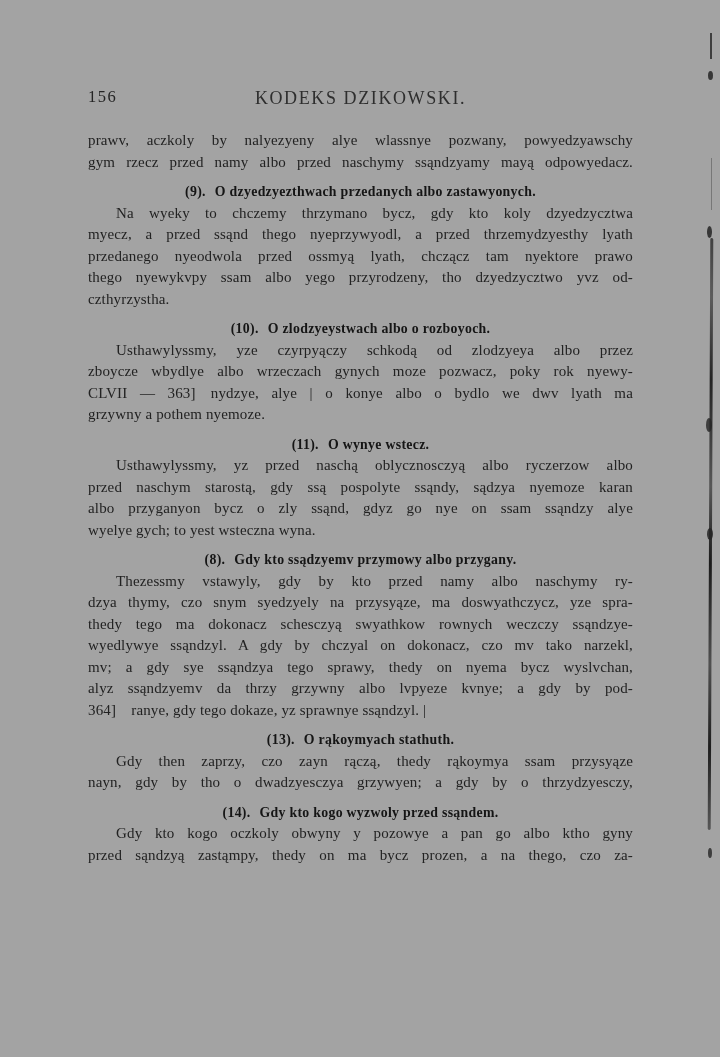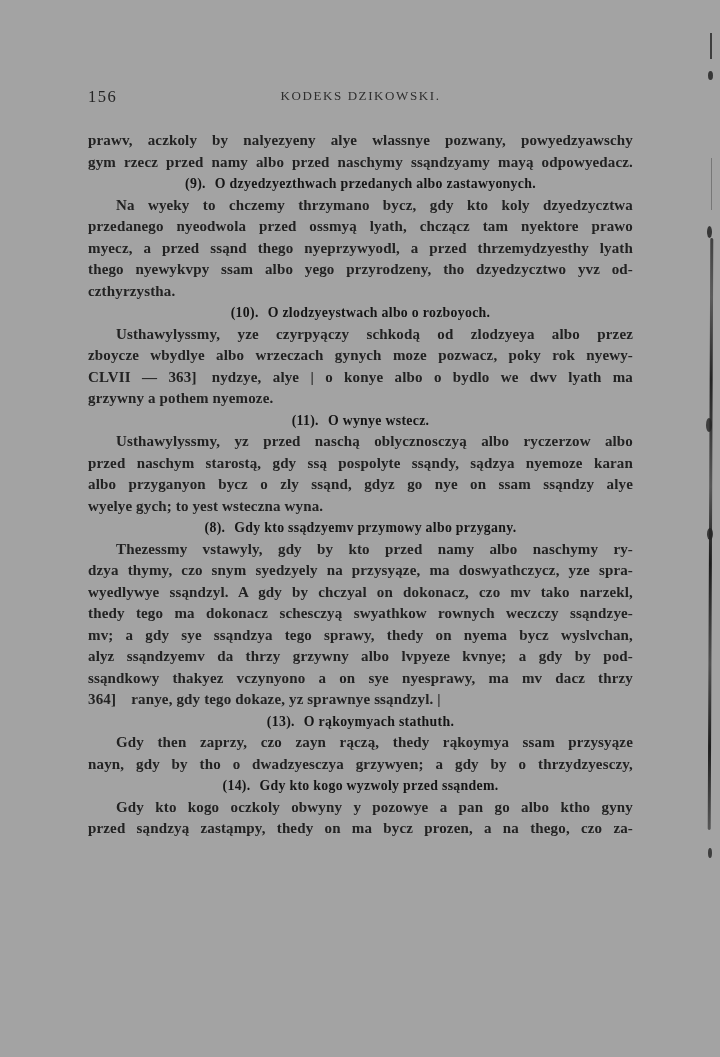--- a/index.html
+++ b/index.html
@@ -27,36 +27,36 @@
   }
   .page-number {
     position: absolute; left: 0; top: 1px;
     font-size: 16.5px;
     letter-spacing: 1.5px;
     color: #242424;
   }
   .running-title {
     position: absolute; left: 0; right: 0; top: 2px;
     text-align: center;
-    font-size: 13px;
+    font-size: 18px;
     letter-spacing: 1.6px;
     color: #2e2e2e;
   }
   .line {
     font-size: 15px;
     line-height: 21.5px;
     text-align: justify;
     text-align-last: justify;
     color: #222222;
     letter-spacing: 0.15px;
-    font-weight: bold;
   }
   .line.no-just { text-align-last: left; }
   .line.indent { text-indent: 28px; }
   .sec-heading {
+    margin-top: 8px;
     text-align: center;
     font-weight: bold;
     font-size: 13.8px;
     line-height: 21.5px;
     color: #151515;
     letter-spacing: 0.3px;
   }
   .sec-number { margin-right: 9px; }
   .artifact {
     position: absolute;
@@ -89,22 +89,22 @@
       <span class="running-title">KODEKS DZIKOWSKI.</span>
     </div>
     <div>
         <div>
           <div class="line">prawv, aczkoly by nalyezyeny alye wlassnye pozwany, powyedzyawschy</div>
           <div class="line">gym rzecz przed namy albo przed naschymy ssąndzyamy mayą odpowyedacz.</div>
         </div>
         <div class="sec-heading"><span class="sec-number">(9).</span><span>O dzyedzyezthwach przedanych albo zastawyonych.</span></div>
         <div>
           <div class="line indent">Na wyeky to chczemy thrzymano bycz, gdy kto koly dzyedzycztwa</div>
+          <div class="line">myecz, a przed ssąnd thego nyeprzywyodl, a przed thrzemydzyesthy lyath</div>
           <div class="line">przedanego nyeodwola przed ossmyą lyath, chczącz tam nyektore prawo</div>
-          <div class="line">myecz, a przed ssąnd thego nyeprzywyodl, a przed thrzemydzyesthy lyath</div>
           <div class="line">thego nyewykvpy ssam albo yego przyrodzeny, tho dzyedzycztwo yvz od-</div>
           <div class="line no-just">czthyrzystha.</div>
         </div>
         <div class="sec-heading"><span class="sec-number">(10).</span><span>O zlodzyeystwach albo o rozboyoch.</span></div>
         <div>
           <div class="line indent">Usthawylyssmy, yze czyrpyączy schkodą od zlodzyeya albo przez</div>
           <div class="line">zboycze wbydlye albo wrzeczach gynych moze pozwacz, poky rok nyewy-</div>
           <div class="line">CLVII — 363] nydzye, alye | o konye albo o bydlo we dwv lyath ma</div>
           <div class="line no-just">grzywny a pothem nyemoze.</div>
         </div>
@@ -112,25 +112,24 @@
         <div>
           <div class="line indent">Usthawylyssmy, yz przed naschą oblycznosczyą albo ryczerzow albo</div>
           <div class="line">przed naschym starostą, gdy ssą pospolyte ssąndy, sądzya nyemoze karan</div>
           <div class="line">albo przyganyon bycz o zly ssąnd, gdyz go nye on ssam ssąndzy alye</div>
           <div class="line no-just">wyelye gych; to yest wsteczna wyna.</div>
         </div>
         <div class="sec-heading"><span class="sec-number">(8).</span><span>Gdy kto ssądzyemv przymowy albo przygany.</span></div>
         <div>
           <div class="line indent">Thezessmy vstawyly, gdy by kto przed namy albo naschymy ry-</div>
           <div class="line">dzya thymy, czo snym syedzyely na przysyąze, ma doswyathczycz, yze spra-</div>
+          <div class="line">thedy tego ma dokonacz schesczyą swyathkow rownych weczczy ssąndzye-</div>
           <div class="line">wyedlywye ssąndzyl. A gdy by chczyal on dokonacz, czo mv tako narzekl,</div>
-          <div class="line">thedy tego ma dokonacz schesczyą swyathkow rownych weczczy ssąndzye-</div>
           <div class="line">mv; a gdy sye ssąndzya tego sprawy, thedy on nyema bycz wyslvchan,</div>
           <div class="line">alyz ssąndzyemv da thrzy grzywny albo lvpyeze kvnye; a gdy by pod-</div>
-          <div class="line">ssąndkowy thakyez vczynyono a on sye nyesprawy, ma mv dacz thrzy</div>
           <div class="line no-just">364] ranye, gdy tego dokaze, yz sprawnye ssąndzyl. |</div>
         </div>
         <div class="sec-heading"><span class="sec-number">(13).</span><span>O rąkoymyach stathuth.</span></div>
         <div>
           <div class="line indent">Gdy then zaprzy, czo zayn rączą, thedy rąkoymya ssam przysyąze</div>
           <div class="line">nayn, gdy by tho o dwadzyesczya grzywyen; a gdy by o thrzydzyesczy,</div>
         </div>
         <div class="sec-heading"><span class="sec-number">(14).</span><span>Gdy kto kogo wyzwoly przed ssąndem.</span></div>
         <div>
           <div class="line indent">Gdy kto kogo oczkoly obwyny y pozowye a pan go albo ktho gyny</div>

